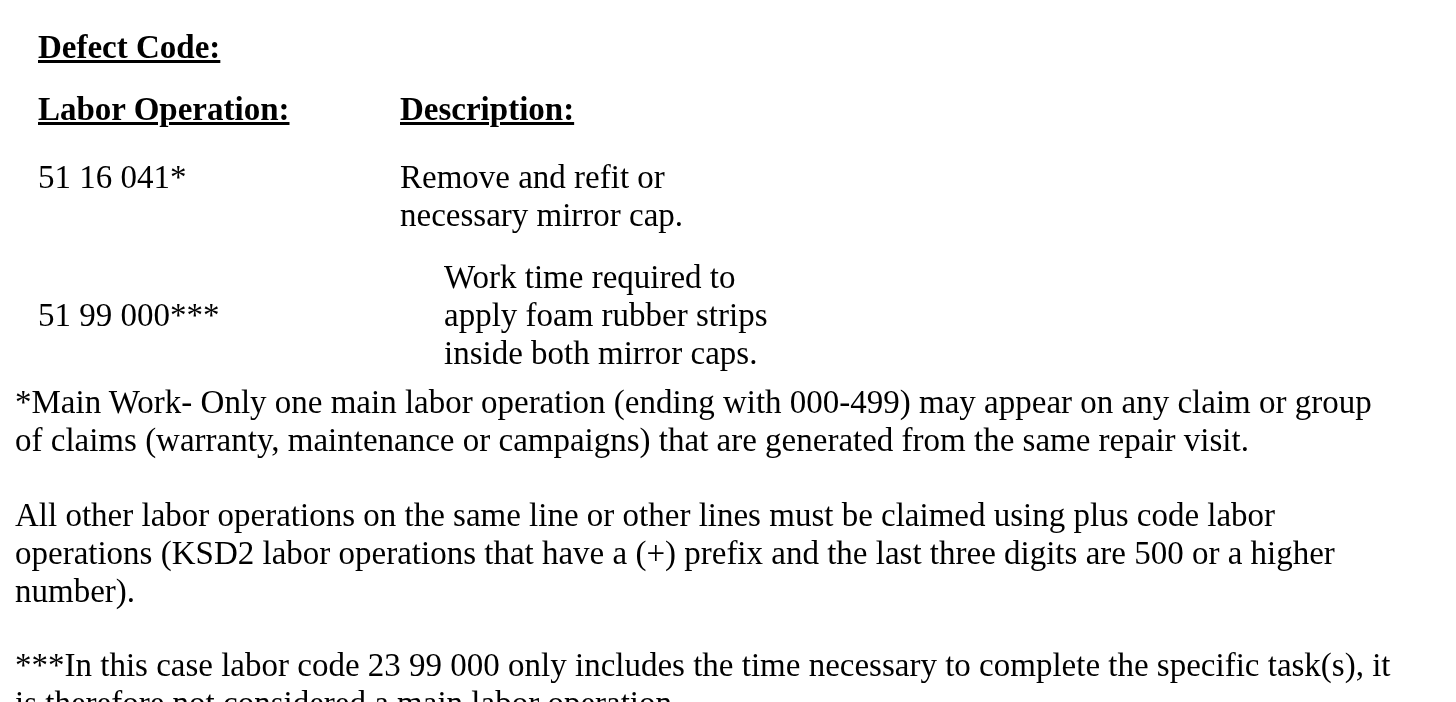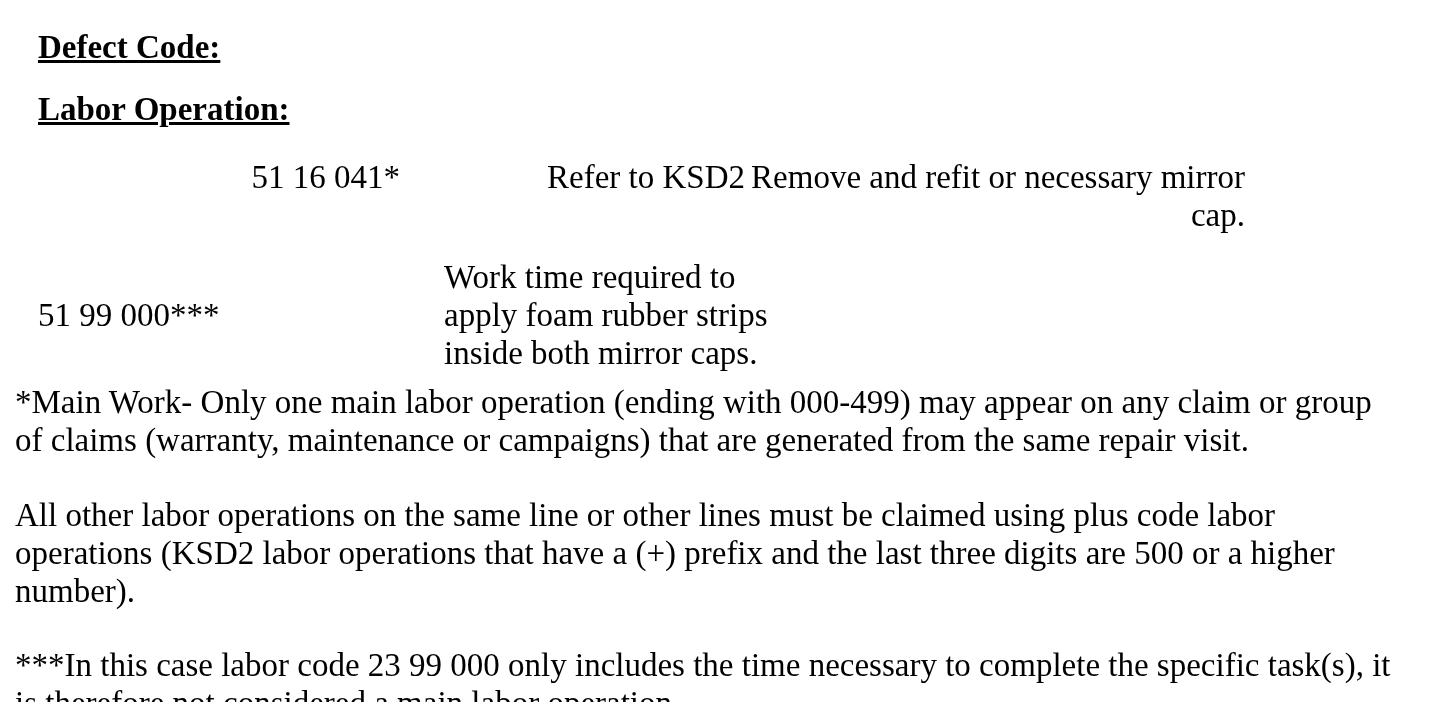--- a/index.html
+++ b/index.html
@@ -30,21 +30,21 @@
   }
   .trow .cell { 
     white-space: nowrap;
   }
   .trow .cell.desc {
     white-space: normal;
     max-width: 500px;
   }
   .defect-row  { margin-bottom: 24px; }
   .header-row  { margin-bottom: 30px; }
-  .data-row-1  { margin-bottom: 24px; text-align: right; }
+  .data-row-1  { margin-bottom: 24px; }
   .data-row-2  { margin-bottom: 11px; align-items: center; gap: 44px; }
   .data-row-2 .cell.desc { align-self: start; }
 
   .note {
     margin: 0;
     max-width: 1386px;
   }
   .note + .note { margin-top: 37px; }
   .notes-block .note:last-child { margin-top: 36px; }
 </style>
@@ -53,25 +53,25 @@
 
 <div class="table-block">
 
   <div class="trow defect-row">
     <div class="cell bold">Defect Code:</div>
     <div class="cell"></div>
   </div>
 
   <div class="trow header-row">
     <div class="cell bold">Labor Operation:</div>
+    <div class="cell bold">Description:</div>
   </div>
 
   <div class="trow data-row-1">
     <div class="cell">51 16 041*</div>
-    <div class="cell">Refer to KSD2</div>
     <div class="cell desc">Remove and refit or necessary mirror cap.</div>
   </div>
 
   <div class="trow data-row-2">
     <div class="cell">51 99 000***</div>
     <div class="cell desc">Work time required to apply foam rubber strips inside both mirror caps.</div>
   </div>
 
 </div>
 

